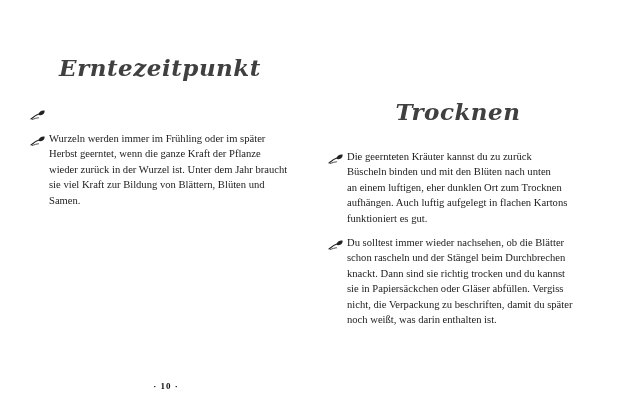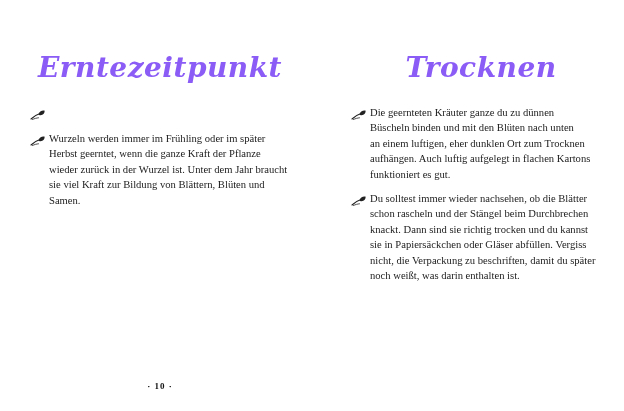--- a/index.html
+++ b/index.html
@@ -11,29 +11,29 @@
     background: #ffffff;
     font-family: "Liberation Serif", "DejaVu Serif", serif;
     color: #1b1b1b;
     overflow: hidden;
   }
   .page {
     position: absolute;
     top: 53px;
   }
   .page-left  { left: 30px;  width: 260px; }
-  .page-right { left: 351px; width: 260px; }
+  .page-right { left: 328px; width: 260px; margin-top: 44px; }
   .chapter-title {
     font-family: "DejaVu Serif", "Liberation Serif", serif;
     font-style: italic;
     font-weight: bold;
-    font-size: 28px;
+    font-size: 23px;
     line-height: 30px;
     text-align: center;
-    color: #8b5cf6;
+    color: #404040;
     letter-spacing: 0.5px;
     margin-bottom: 22px;
   }
   .bullet {
     display: flex;
     align-items: flex-start;
     margin-bottom: 9px;
   }
   .bullet-icon {
     flex: 0 0 16px;
@@ -50,21 +50,21 @@
   }
   .page-number {
     position: absolute;
     top: 381px;
     font-size: 9px;
     font-weight: bold;
     letter-spacing: 1px;
     text-align: center;
     color: #111111;
   }
-  .page-number-left  { left: 30px;  width: 260px; }
+  .page-number-left  { left: 36px;  width: 260px; }
   .page-number-right { left: 337px; width: 260px; }
 </style>
 </head>
 <body>
 
 <div class="spread">
 
   <div class="page page-left">
     <h1 class="chapter-title">Erntezeitpunkt</h1>
 
@@ -92,21 +92,21 @@
 
   <div class="page page-right">
     <h1 class="chapter-title">Trocknen</h1>
 
     <div class="bullet">
       <svg class="bullet-icon" viewBox="0 0 16 15">
         <path d="M1 12 C4 9, 7 7.5, 10 6.5" stroke="#222" stroke-width="1.1" fill="none" stroke-linecap="round"></path>
         <path d="M8.5 7.5 C9 4.5, 12 3, 14.5 3.5 C15 6, 13 8.5, 10 8.2 C9.2 8.1, 8.7 7.9, 8.5 7.5 Z" fill="#222"></path>
         <path d="M2.5 12.5 C4.5 11.5, 6.5 11, 8.5 10.8" stroke="#222" stroke-width="0.8" fill="none" stroke-linecap="round"></path>
       </svg>
-      <p class="bullet-text">Die geernteten Kräuter ganze du zu dünnen
+      <p class="bullet-text">Die geernteten Kräuter kannst du zu zurück
 Büscheln binden und mit den Blüten nach unten
 an einem luftigen, eher dunklen Ort zum Trocknen
 aufhängen. Auch luftig aufgelegt in flachen Kartons
 funktioniert es gut.</p>
     </div>
 
     <div class="bullet">
       <svg class="bullet-icon" viewBox="0 0 16 15">
         <path d="M1 12 C4 9, 7 7.5, 10 6.5" stroke="#222" stroke-width="1.1" fill="none" stroke-linecap="round"></path>
         <path d="M8.5 7.5 C9 4.5, 12 3, 14.5 3.5 C15 6, 13 8.5, 10 8.2 C9.2 8.1, 8.7 7.9, 8.5 7.5 Z" fill="#222"></path>

